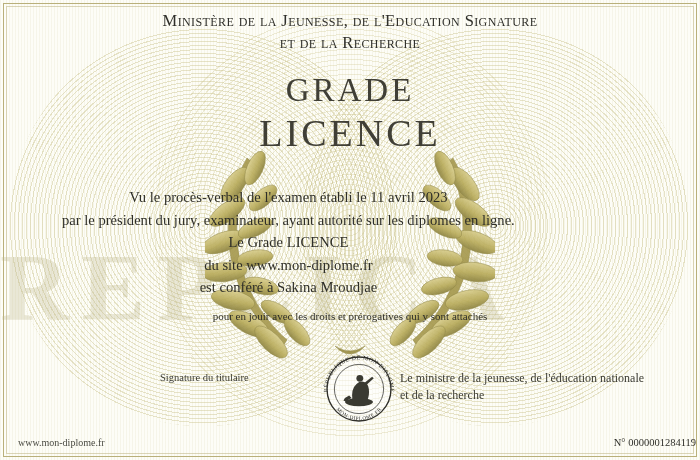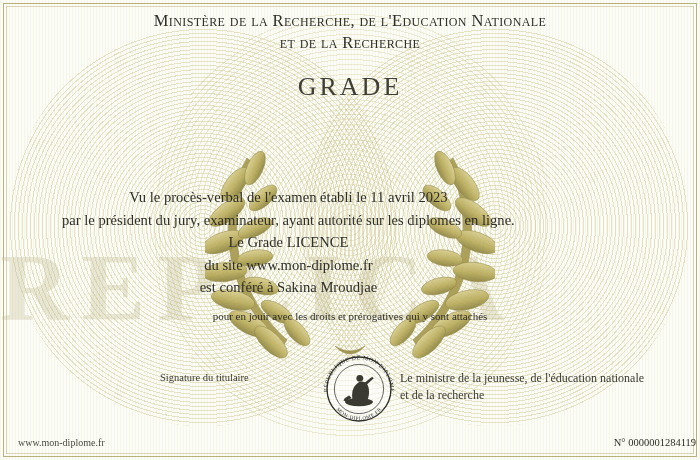--- a/index.html
+++ b/index.html
@@ -121,21 +121,21 @@
   
   .title {
     position: absolute;
     left: 0; right: 0;
     top: 72px;
     text-align: center;
     color: #403f36;
   }
   .title .grade {
     display: block;
-    font-size: 26px;
+    font-size: 33px;
     letter-spacing: 3px;
   }
   .title .licence {
     display: block;
     font-size: 38px;
     letter-spacing: 3px;
     margin-top: 2px;
   }
 
   
@@ -268,26 +268,27 @@
       <ellipse cx="240" cy="118" rx="18" ry="8" transform="rotate(8 240 118)"></ellipse>
       <ellipse cx="234" cy="146" rx="18" ry="8" transform="rotate(-14 234 146)"></ellipse>
       <ellipse cx="218" cy="172" rx="18" ry="8" transform="rotate(-32 218 172)"></ellipse>
       <ellipse cx="198" cy="192" rx="17" ry="8" transform="rotate(-48 198 192)"></ellipse>
 
       <path d="M130 206 q15 10 30 0 q-15 16 -30 0 Z" fill="#9c9048"></path>
     </g>
   </svg>
 
   <div class="header">
-    <span>Ministère de la Recherche, de l'Education Nationale</span>
+    <span>Ministère de la Jeunesse, de l'Education Signature</span>
     <span class="line2">et de la Recherche</span>
   </div>
 
   <div class="title">
     <span class="grade">GRADE</span>
+    <span class="licence">LICENCE</span>
   </div>
 
   <div class="body-text">
     <div>Vu le procès-verbal de l'examen établi le 11 avril 2023</div>
     <div>par le président du jury, examinateur, ayant autorité sur les diplomes en ligne.</div>
     <div>Le Grade LICENCE</div>
     <div>du site www.mon-diplome.fr</div>
     <div>est conféré à Sakina Mroudjae</div>
   </div>
 

